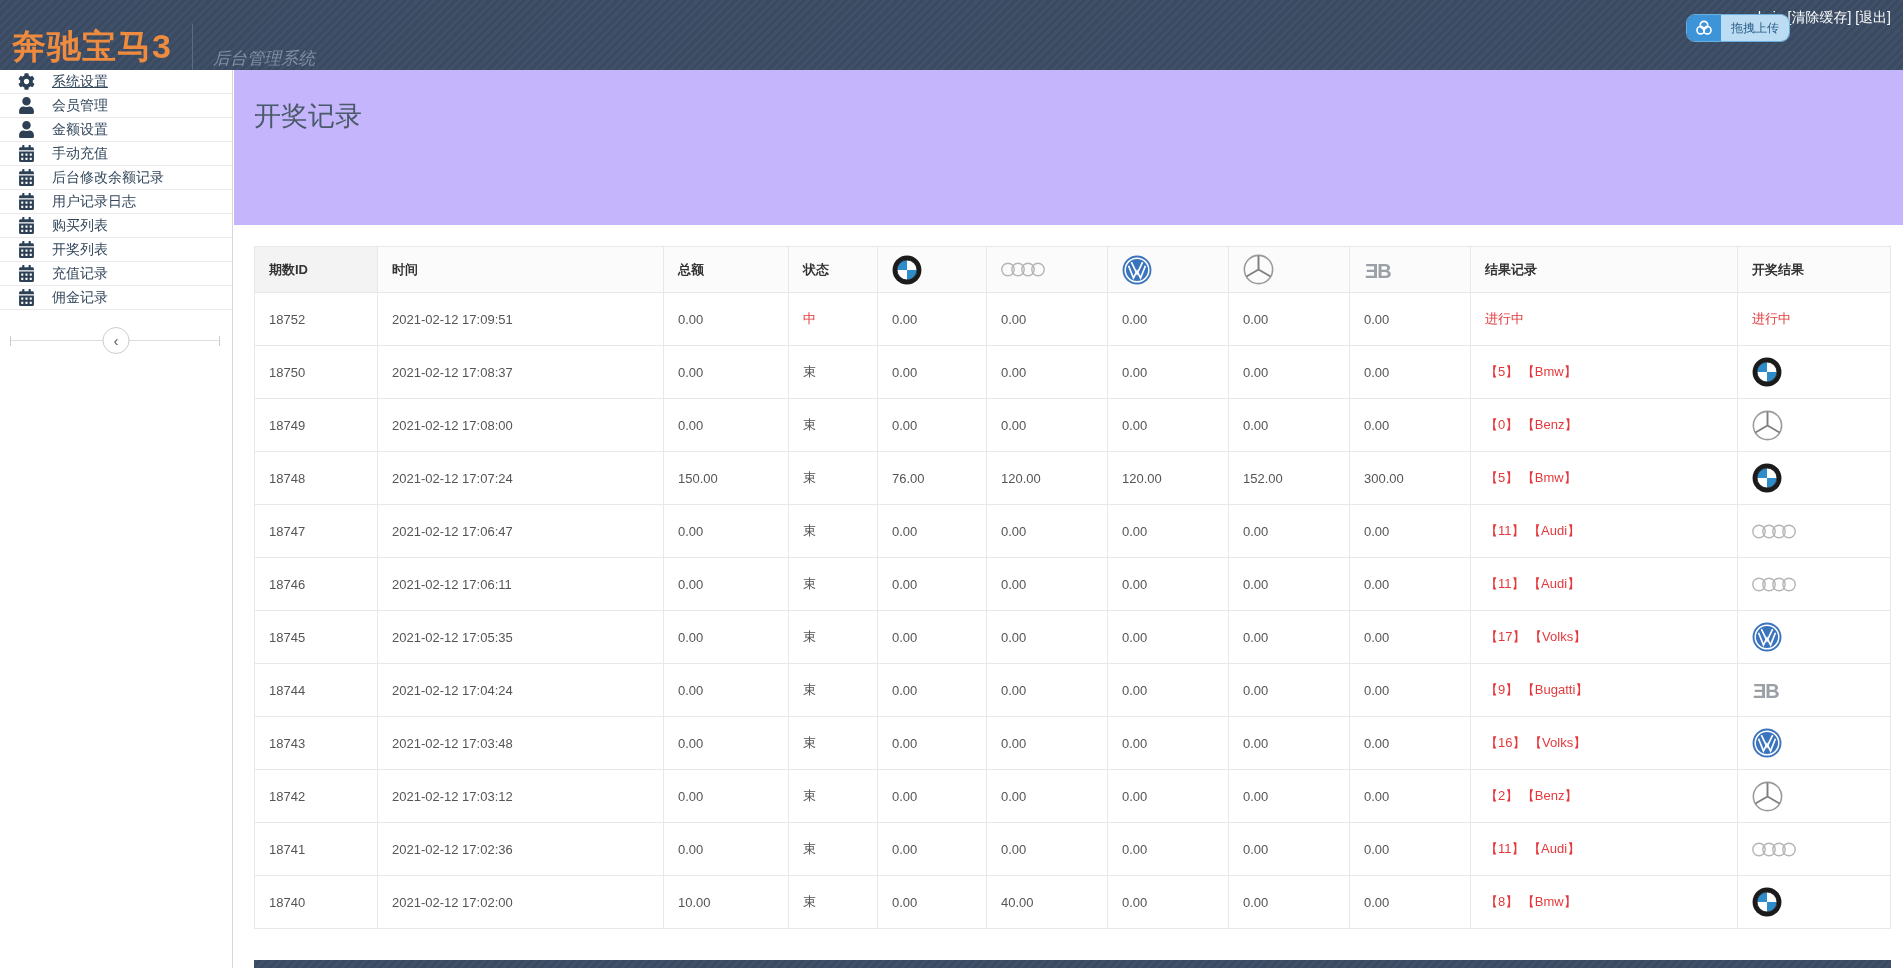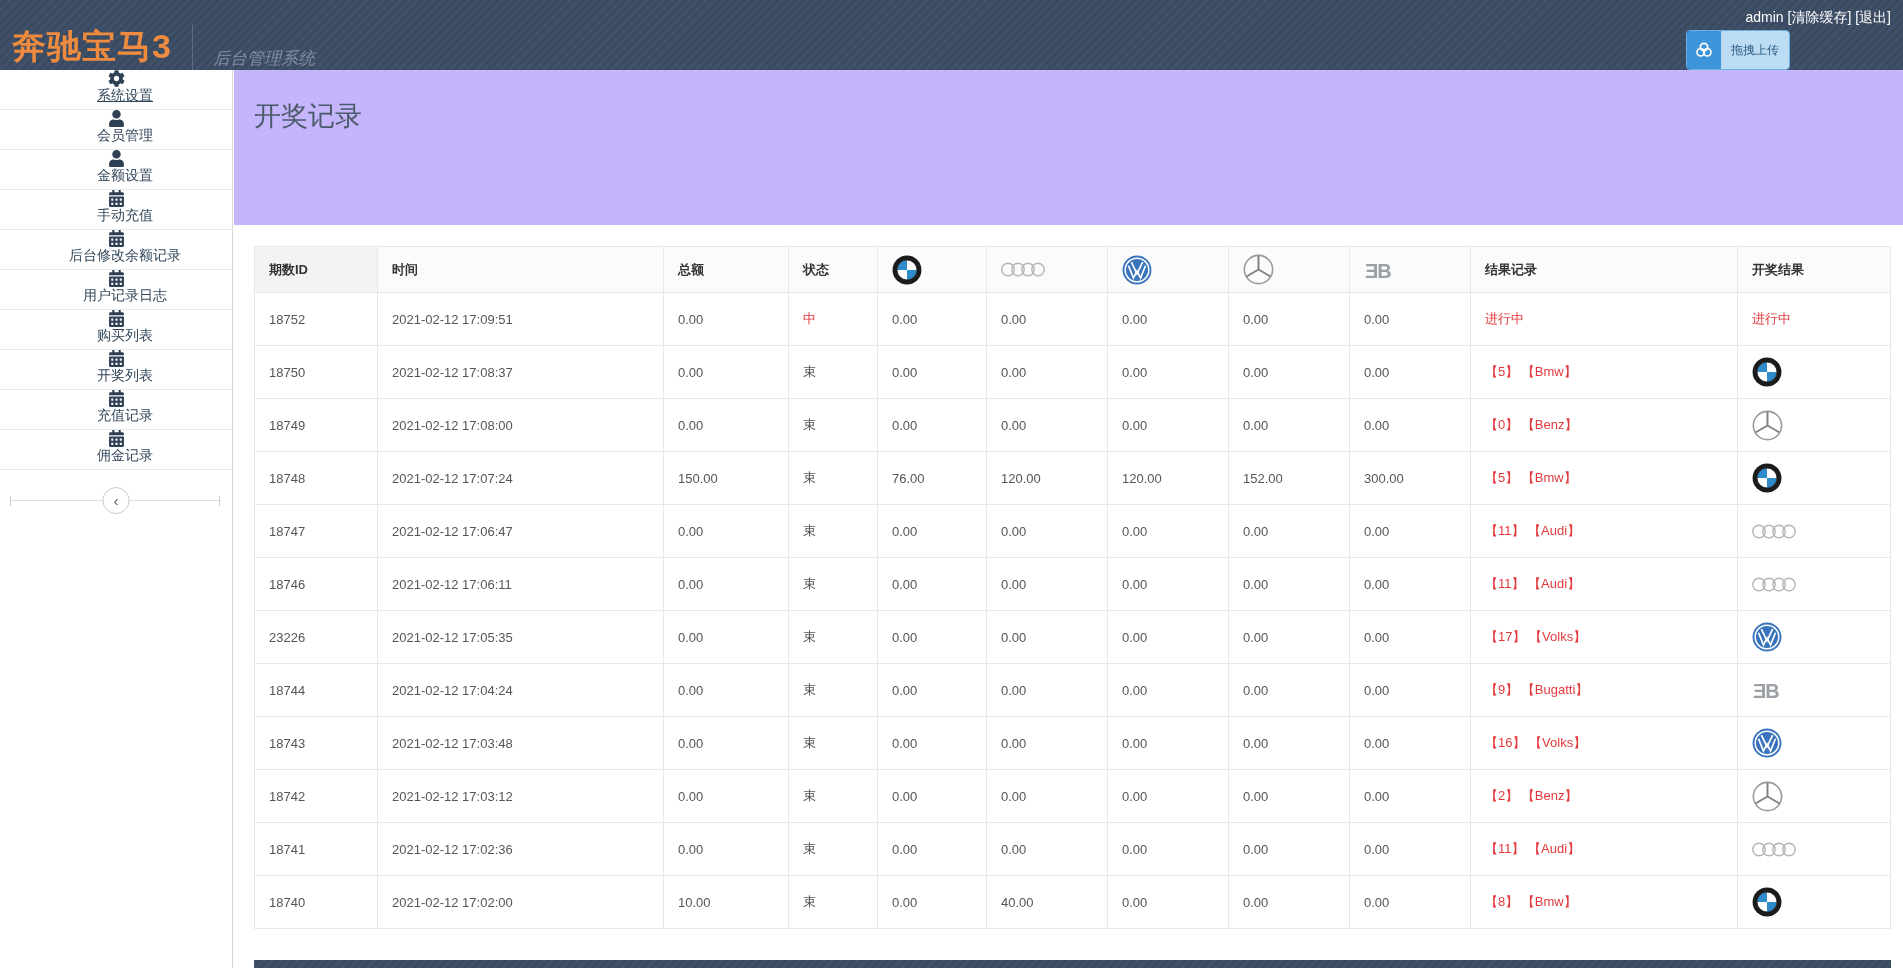--- a/index.html
+++ b/index.html
@@ -8,30 +8,30 @@
 
   
   .topbar { position:absolute; top:0; left:0; right:0; height:70px;
             background:repeating-linear-gradient(135deg,#40506a 0 3px,#3a4a5f 3px 6px); }
   .brand { position:absolute; left:12px; top:0; height:70px; display:flex; align-items:flex-end; }
   .brand-title { color:#ee8b3e; font-size:34px; font-weight:bold; letter-spacing:1px; }
   .brand-divider { width:1px; height:46px; background:#5a6b82; margin:0 20px; }
   .brand-sub { color:#828fa2; font-style:italic; font-size:17px; }
   .top-right { position:absolute; right:12px; top:9px; color:#fff; font-size:14px; white-space:nowrap; }
   .top-right a { color:#fff; text-decoration:none; }
-  .upload-btn { position:absolute; right:113px; top:30px; display:flex; height:40px;
-                border:1px solid #69b0e3; border-radius:4px; overflow:hidden; cursor:pointer; }
+  .upload-btn { position:absolute; right:113px; top:14px; display:flex; height:28px;
+                border:1px solid #69b0e3; border-radius:9px; overflow:hidden; cursor:pointer; }
   .upload-icon-seg { width:34px; background:#3d94d9; display:flex; align-items:center; justify-content:center; }
   .upload-text-seg { background:#bcdcf3; color:#2a5d86; font-size:12px; display:flex; align-items:center; padding:0 10px; }
 
   
   .sidebar { position:absolute; top:70px; left:0; width:233px; bottom:0; background:#fff;
              border-right:1px solid #d8d8d8; }
-  .menu-item { display:flex; align-items:center; height:40px; padding-left:18px;
-               border-bottom:1px solid #e9e9e9; color:#33475b; font-size:14px; cursor:pointer;flex-direction:column; }
+  .menu-item { display:flex; align-items:center; height:24px; padding-left:18px;
+               border-bottom:1px solid #e9e9e9; color:#33475b; font-size:14px; cursor:pointer; }
   .menu-item .mi-icon { width:22px; margin-right:12px; display:flex; align-items:center; }
   .menu-item .mi-icon svg { width:17px; height:17px; fill:#2e4154; }
   .menu-item.active .mi-label { text-decoration:underline; }
   .collapse-row { position:relative; margin-top:16px; height:28px; }
   .collapse-line { position:absolute; left:10px; right:12px; top:14px; border-top:1px solid #ddd; }
   .collapse-line:before { content:""; position:absolute; left:0; top:-5px; height:10px; border-left:1px solid #ccc; }
   .collapse-line:after  { content:""; position:absolute; right:0; top:-5px; height:10px; border-right:1px solid #ccc; }
   .collapse-btn { position:absolute; left:50%; top:1px; transform:translateX(-50%); width:27px; height:27px;
                   border:1px solid #ccc; border-radius:50%; background:#fff; color:#555;
                   display:flex; align-items:center; justify-content:center; font-size:15px; cursor:pointer; }
@@ -369,21 +369,21 @@
             <td>0.00</td>
             <td>0.00</td>
             <td class="red">【11】 【Audi】</td>
             <td>
               <svg class="lg lg-audi">
                 <use href="#logo-audi"></use>
               </svg>
             </td>
           </tr>
           <tr>
-            <td>23226</td>
+            <td>18745</td>
             <td>2021-02-12 17:05:35</td>
             <td>0.00</td>
             <td>束</td>
             <td>0.00</td>
             <td>0.00</td>
             <td>0.00</td>
             <td>0.00</td>
             <td>0.00</td>
             <td class="red">【17】 【Volks】</td>
             <td>

